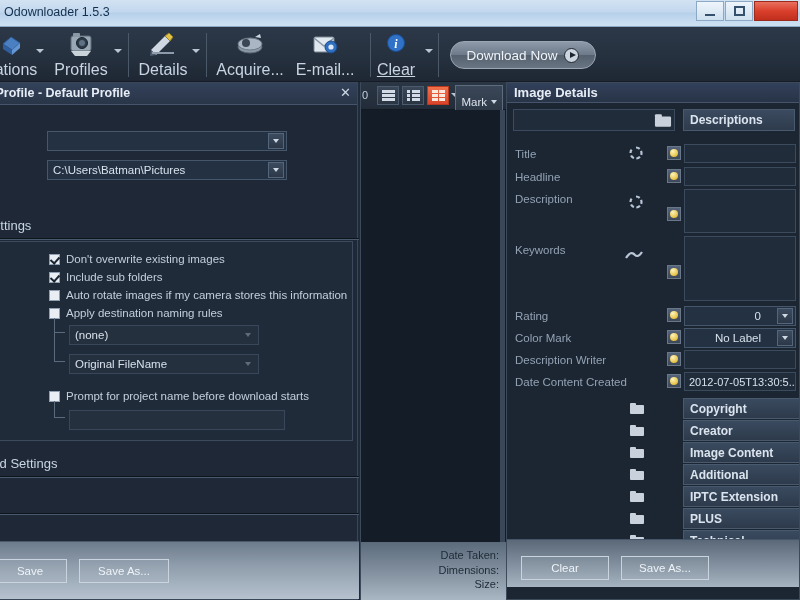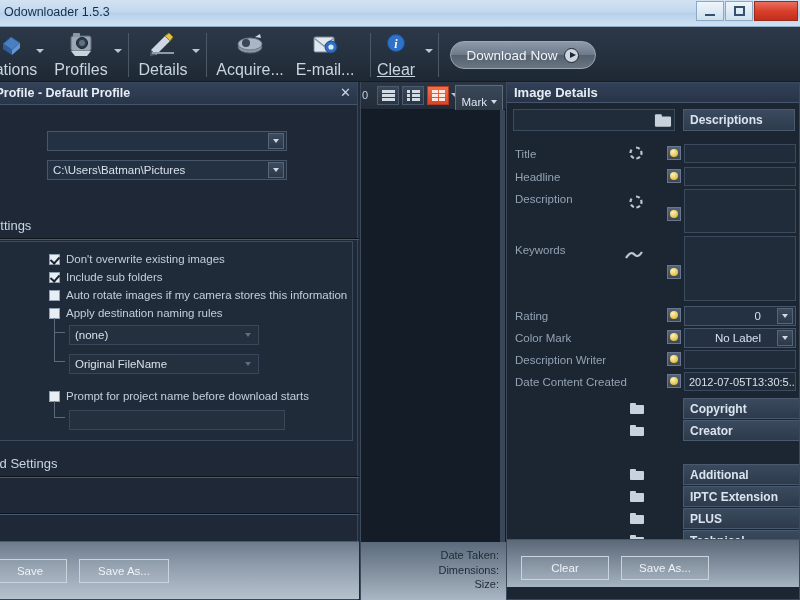--- a/index.html
+++ b/index.html
@@ -636,20 +636,26 @@
         <div class="sect-btn" style="left:176px">
           <span>Copyright</span>
         </div>
       </div>
       <div class="sect-row" style="left:0;top:317px;width:292px">
         <div class="folder" style="left:123px;top:5px"></div>
         <div class="sect-btn" style="left:176px">
           <span>Creator</span>
         </div>
       </div>
+      <div class="sect-row" style="left:0;top:339px;width:292px">
+        <div class="folder" style="left:123px;top:5px"></div>
+        <div class="sect-btn" style="left:176px">
+          <span>Image Content</span>
+        </div>
+      </div>
       <div class="sect-row" style="left:0;top:361px;width:292px">
         <div class="folder" style="left:123px;top:5px"></div>
         <div class="sect-btn" style="left:176px">
           <span>Additional</span>
         </div>
       </div>
       <div class="sect-row" style="left:0;top:383px;width:292px">
         <div class="folder" style="left:123px;top:5px"></div>
         <div class="sect-btn" style="left:176px">
           <span>IPTC Extension</span>

